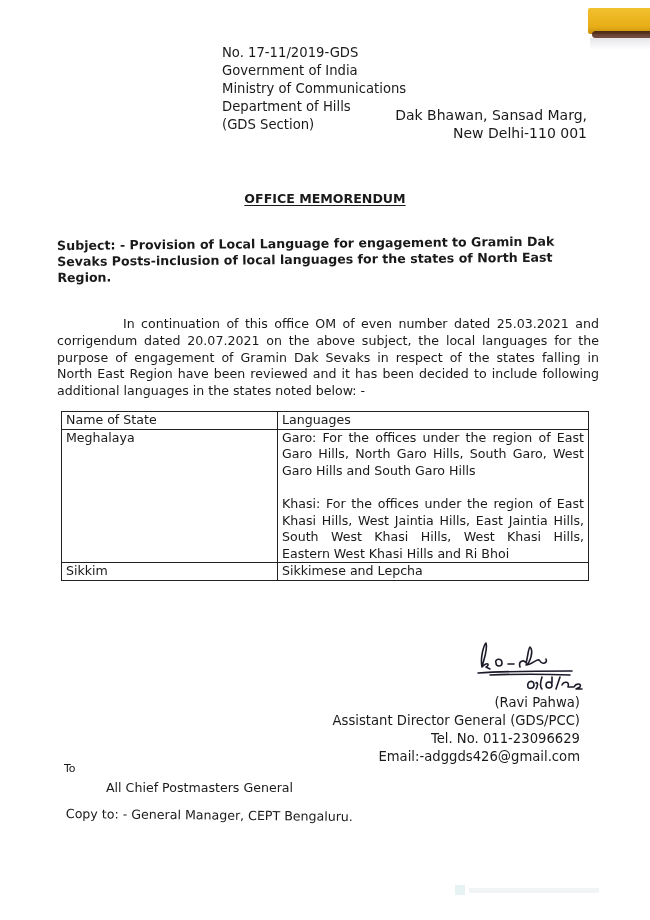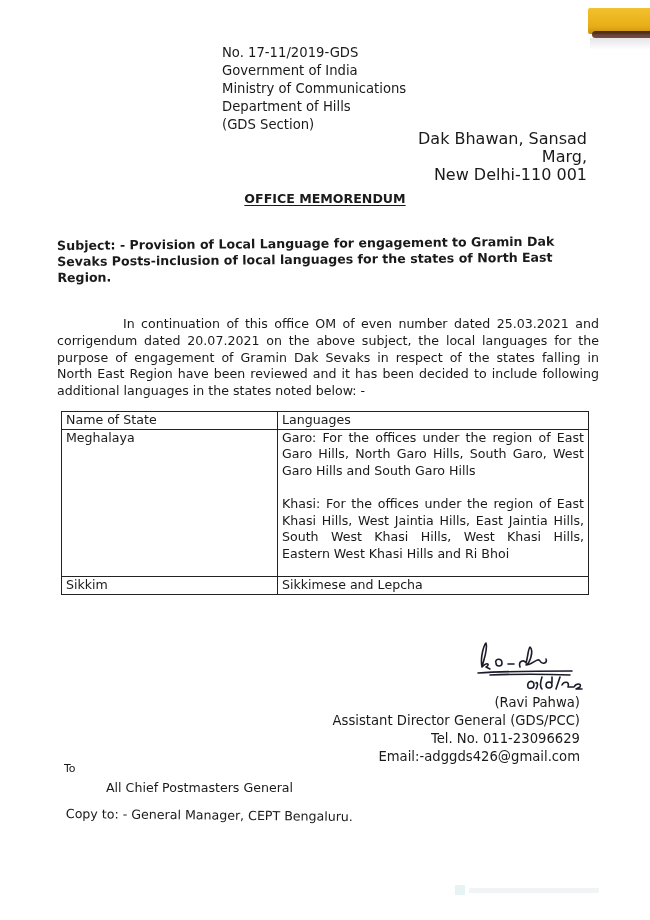--- a/index.html
+++ b/index.html
@@ -18,36 +18,36 @@
     .tape-shadow {
       position: absolute; right: 0; top: 31px; width: 58px; height: 7px;
       background: linear-gradient(180deg, #3a1f16, #6b3a2a);
       border-radius: 4px 0 0 4px; opacity: 0.9;
     }
     .tape-fade {
       position: absolute; right: 0; top: 38px; width: 60px; height: 12px;
       background: linear-gradient(180deg, #e6e6ea, #ffffff);
     }
     .hdr-center { left: 222px; top: 44px; width: 218px; text-align: left; font-size: 13.2px; line-height: 18px; }
-    .hdr-right { left: 380px; top: 130px; width: 207px; text-align: right; font-size: 16px; line-height: 18px; }
+    .hdr-right { left: 380px; top: 106px; width: 207px; text-align: right; font-size: 14px; line-height: 18px; }
     .om-title { left: 0; width: 650px; top: 191px; text-align: center; font-weight: bold; font-size: 12.6px; }
     .om-title span { text-decoration: underline; text-underline-offset: 2px; }
     .subject { left: 57px; top: 238px; width: 540px; font-weight: bold; font-size: 12.6px; line-height: 16px; transform: rotate(-0.5deg); transform-origin: left top; }
     .body-para { left: 57px; top: 316px; width: 542px; font-size: 12.6px; line-height: 16.8px; text-align: justify; }
     .body-para .indent { display: inline-block; width: 66px; }
     table.lang {
       position: absolute; left: 61px; top: 411px; width: 528px;
       border-collapse: collapse; font-size: 12.6px; line-height: 16.6px;
     }
     table.lang td, table.lang th {
       border: 1.3px solid #222; padding: 0 4px; vertical-align: top; text-align: left;
     }
     table.lang th { font-weight: normal; }
     table.lang .col1 { width: 207px; }
-    table.lang td.just { text-align: justify; padding-bottom: 14px; }
+    table.lang td.just { text-align: justify; padding-bottom: 0; }
     .sig-block { left: 330px; top: 637px; width: 250px; }
     .signature { position: absolute; left: 146px; top: 0; width: 110px; height: 54px; }
     .sig-lines { left: 300px; top: 694px; width: 280px; text-align: right; font-size: 13.2px; line-height: 18px; }
     .to { left: 64px; top: 762px; font-size: 11px; }
     .to-addr { left: 106px; top: 780px; font-size: 12.6px; }
     .copy { left: 66px; top: 806px; font-size: 12.6px; transform: rotate(0.6deg); transform-origin: left top; }
     .faint-stamp { left: 455px; top: 885px; width: 150px; height: 12px; opacity: 0.12; }
   </style>
 </head>
 <body>

